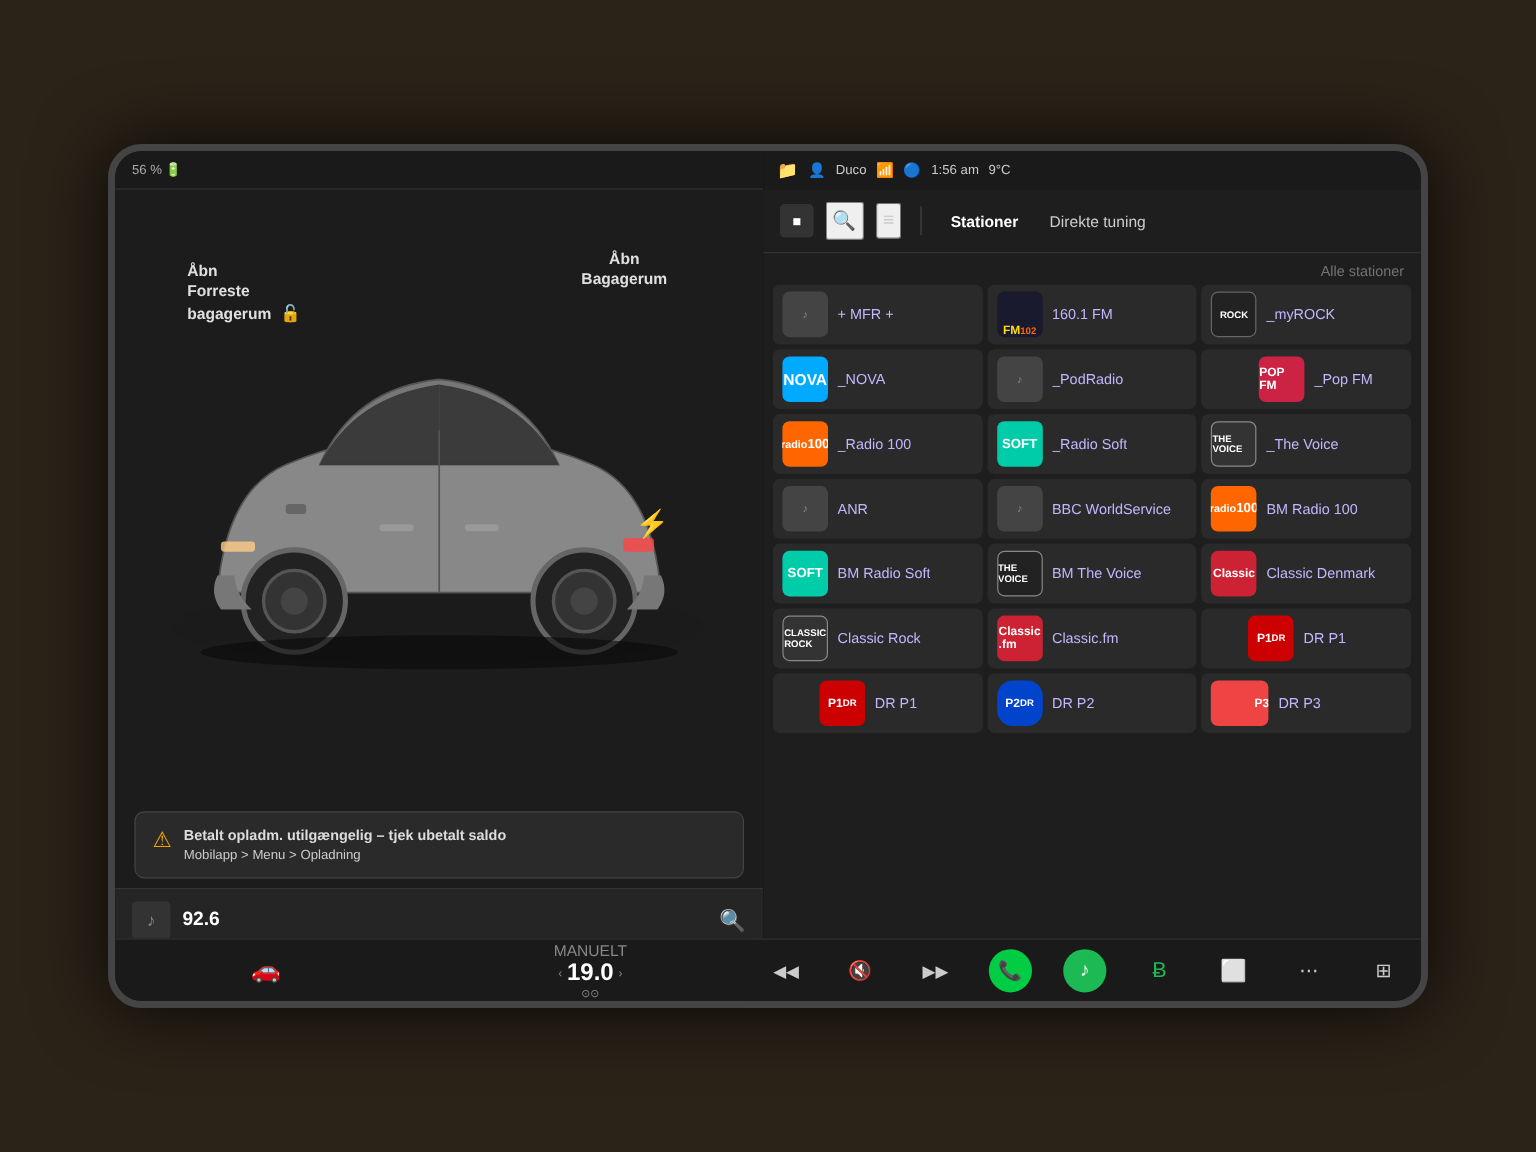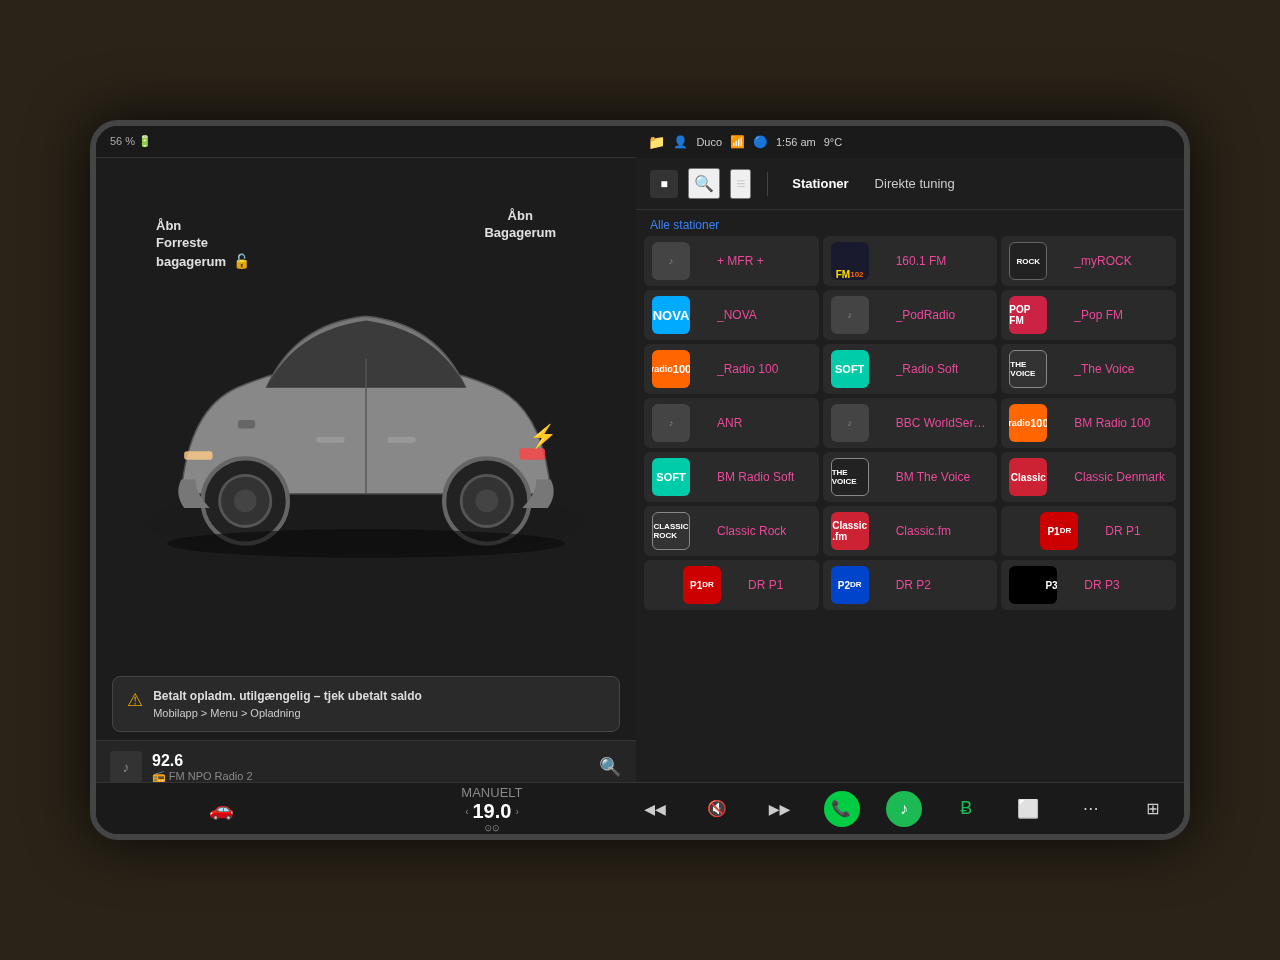--- a/index.html
+++ b/index.html
@@ -298,22 +298,23 @@
       border-radius: 4px;
     }
 
     .tab-btn.active {
       color: #fff;
       font-weight: 600;
     }
 
     .section-title {
       font-size: 12px;
-      color: #3b82f6;
+      color: #737373;
       padding: 8px 14px 4px;
+      text-align: right;
     }
 
     
     .stations-grid {
       flex: 1;
       overflow-y: auto;
       padding: 0 8px 60px 8px;
     }
 
     .stations-grid::-webkit-scrollbar { width: 4px; }
@@ -346,48 +347,47 @@
       align-items: center;
       justify-content: center;
       font-size: 9px;
       font-weight: 700;
       color: #fff;
       overflow: hidden;
     }
 
     .station-name-text {
       font-size: 12px;
-      color: #ec4899;
+      color: #c4b5fd;
       white-space: nowrap;
       overflow: hidden;
       text-overflow: ellipsis;
-      margin-left: 19px;
     }
 
     
     .logo-gray { background: #444; color: #888; }
     .logo-fm102 { background: #1a1a2e; }
     .logo-rock { background: #222; }
     .logo-nova { background: #00aaff; font-size: 12px; }
     .logo-podcast { background: #444; color: #888; }
-    .logo-popfm { background: #cc2244; }
+    .logo-popfm { background: #cc2244; margin-left: 40px; }
     .logo-radio100 { background: #ff6600; }
     .logo-soft { background: #00ccaa; font-size: 12px; }
     .logo-voice { background: #333; }
     .logo-anr { background: #444; color: #888; }
     .logo-bbc { background: #444; color: #888; }
     .logo-bmradio100 { background: #ff6600; }
     .logo-bm-soft { background: #00ccaa; }
     .logo-bm-voice { background: #222; }
     .logo-classic-dk { background: #cc2233; }
     .logo-classic-rock { background: #333; }
     .logo-classic-fm { background: #cc2233; }
     .logo-drp1 { background: #cc0000; margin-left: 31px; }
     .logo-drp2 { background: #0044cc; }
-    .logo-drp3 { background: #000000; padding-left: 48px; }
+    .logo-drp3 { background: #ef4444; padding-left: 48px; }
 
     
     .taskbar-right {
       position: absolute;
       bottom: 0;
       right: 0;
       width: 560px;
       height: 52px;
       background: #1a1a1a;
       display: flex;
@@ -505,24 +505,20 @@
           <div class="bold">Betalt opladm. utilgængelig – tjek ubetalt saldo</div>
           <div>Mobilapp &gt; Menu &gt; Opladning</div>
         </div>
       </div>
 
       <div class="now-playing">
         <div class="now-playing-info">
           <div class="now-playing-icon">♪</div>
           <div class="now-playing-text">
             <div class="station-freq">92.6</div>
-            <div class="station-name">
-              <span>📻</span>
-              <span>FM NPO Radio 2</span>
-            </div>
           </div>
           <button class="ctrl-btn">🔍</button>
         </div>
         <div class="player-controls">
           <button class="ctrl-btn skip-prev">⏮</button>
           <button class="ctrl-btn stop">⏹</button>
           <button class="ctrl-btn skip-next">⏭</button>
           <button class="ctrl-btn fav">☆</button>
           <button class="ctrl-btn eq">|||</button>
           <div class="ctrl-spacer"></div>
@@ -662,21 +658,21 @@
             <span class="station-name-text">DR P1</span>
           </div>
         </div>
 
         <div class="stations-row">
           <div class="station-item">
             <div class="station-logo logo-drp1" style="font-size:10px; font-weight:900; line-height:1.1;">P1<br><span style="font-size:8px;">DR</span></div>
             <span class="station-name-text">DR P1</span>
           </div>
           <div class="station-item">
-            <div class="station-logo logo-drp2" style="font-size:10px; font-weight:900; line-height:1.1;">P2<br><span style="font-size:8px;">DR</span></div>
+            <div class="station-logo logo-drp2" style="font-size:10px; font-weight:900; line-height:1.1;border-radius:13px;">P2<br><span style="font-size:8px;">DR</span></div>
             <span class="station-name-text">DR P2</span>
           </div>
           <div class="station-item">
             <div class="station-logo logo-drp3" style="font-size:10px; font-weight:900; line-height:1.1;">P3<br><span style="font-size:8px;">DR</span></div>
             <span class="station-name-text">DR P3</span>
           </div>
         </div>
 
       </div>
 

